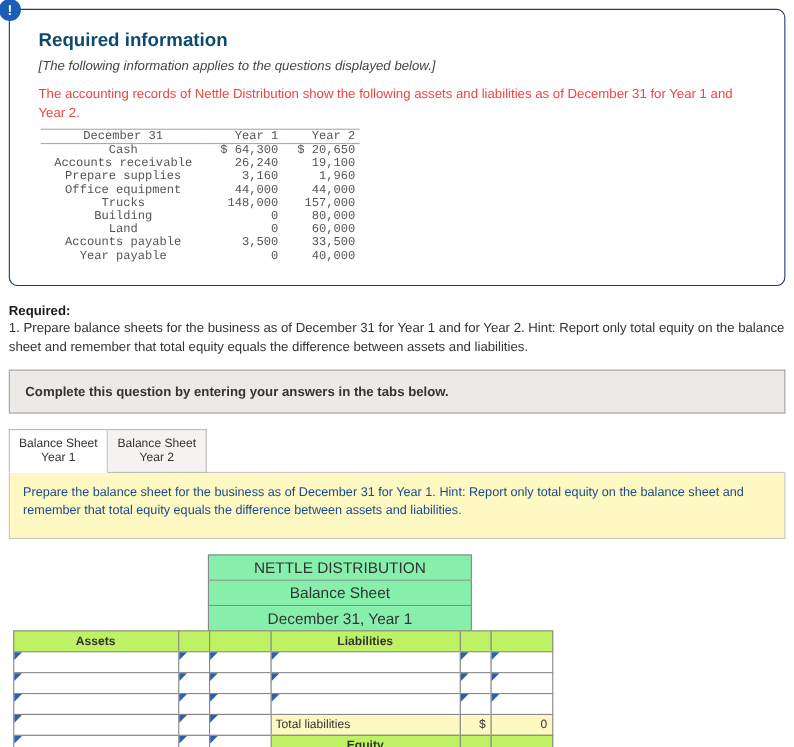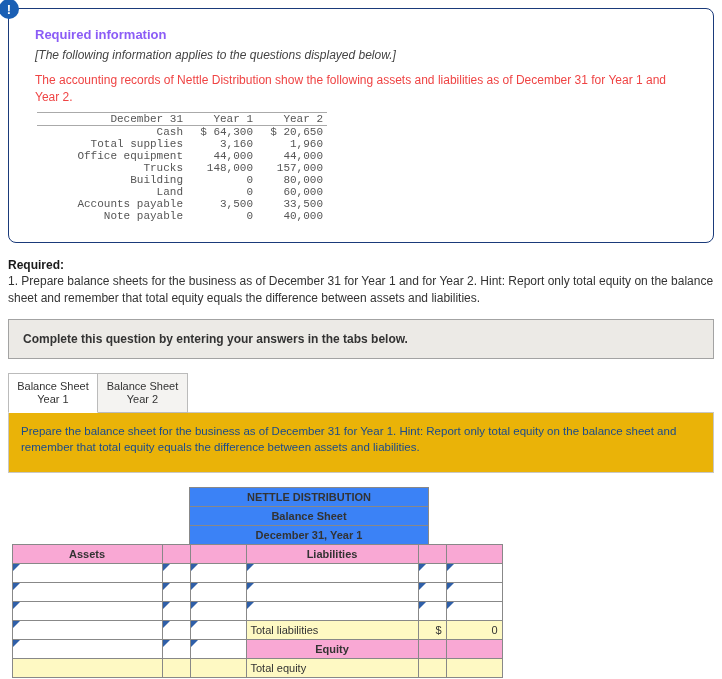--- a/index.html
+++ b/index.html
@@ -27,23 +27,23 @@
     background: #1a5fb4;
     border-radius: 50%;
     color: #fff;
     font-weight: bold;
     font-size: 13px;
     display: flex;
     align-items: center;
     justify-content: center;
   }
   .req-title {
-    color: #8b5cf6;
+    color: #0c4a6e;
     font-weight: bold;
-    font-size: 13px;
+    font-size: 17px;
     margin-bottom: 6px;
   }
   .italic-note {
     font-style: italic;
     color: #444;
     margin-bottom: 10px;
   }
   .intro-text {
     color: #ef4444;
     margin-bottom: 6px;
@@ -54,21 +54,21 @@
     font-size: 11px;
     color: #555;
     border-collapse: collapse;
     margin-left: 2px;
   }
   .data-table td {
     padding: 0 4px;
     white-space: pre;
   }
   .dt-head td { border-top: 1px solid #aaa; border-bottom: 1px solid #aaa; }
-  .dt-lab { width: 150px; text-align: right; }
+  .dt-lab { width: 150px; text-align: center; }
   .dt-val { width: 70px; text-align: right; }
   .req-block { color: #333; margin-bottom: 12px; line-height: 1.4; }
   .req-block b { color: #1a1a1a; text-align: right; }
   .gray-bar {
     background: #eceae6;
     border: 1px solid #a3a3a3;
     padding: 12px 14px;
     font-weight: bold;
     font-size: 12px;
     margin-bottom: 14px;
@@ -85,49 +85,49 @@
     text-align: center;
     background: #fff;
     cursor: pointer;
     line-height: 1.2;
   }
   .tab.active { border-bottom: 1px solid #fff; font-weight: normal; }
   .tab.inactive { background: #f4f3f1; }
   .tab + .tab { border-left: none; }
   .tab-panel {
     border: 1px solid #c9c7c3;
-    background: #eab308;
+    background: #fef9c3;
     padding: 10px 24px 16px 12px;
     margin-bottom: 14px;
   }
   .hint-text { color: #1a4b8c; font-size: 11.5px; line-height: 1.4; }
   .bs-wrap { margin-left: 4px; }
   .bs-title-row {
-    background: #3b82f6;
+    background: #86efac;
     border: 1px solid #888;
     text-align: center;
-    font-weight: bold;
-    font-size: 11px;
+    font-weight: normal;
+    font-size: 14px;
     padding: 3px;
   }
   .bs-title-row + .bs-title-row { border-top: none; }
   .bs-title-block { width: 240px; margin: 0 auto 0 177px; }
   .bs-grid {
     display: grid;
     grid-template-columns: 150px 28px 56px 172px 28px 56px;
     font-size: 11px;
   }
   .cell {
     border: 1px solid #888;
     padding: 3px 4px;
     min-height: 20px;
     background: #fef9c3;
     margin: -0.5px;
   }
-  .hdr { background: #f9a8d4; font-weight: bold; text-align: center; }
+  .hdr { background: #bef264; font-weight: bold; text-align: center; }
   .tri {
     position: relative;
     background: #fff;
   }
   .tri::before {
     content: "";
     position: absolute;
     top: 0; left: 0;
     border-top: 7px solid #2f5fa8;
     border-right: 7px solid transparent;
@@ -148,21 +148,26 @@
       <td class="dt-lab">December 31</td>
       <td class="dt-val">Year 1</td>
       <td class="dt-val">Year 2</td>
     </tr>
     <tr>
           <td class="dt-lab">Cash</td>
           <td class="dt-val">$ 64,300</td>
           <td class="dt-val">$ 20,650</td>
         </tr>
     <tr>
-          <td class="dt-lab">Total supplies</td>
+          <td class="dt-lab">Accounts receivable</td>
+          <td class="dt-val">26,240</td>
+          <td class="dt-val">19,100</td>
+        </tr>
+    <tr>
+          <td class="dt-lab">Prepare supplies</td>
           <td class="dt-val">3,160</td>
           <td class="dt-val">1,960</td>
         </tr>
     <tr>
           <td class="dt-lab">Office equipment</td>
           <td class="dt-val">44,000</td>
           <td class="dt-val">44,000</td>
         </tr>
     <tr>
           <td class="dt-lab">Trucks</td>
@@ -178,21 +183,21 @@
           <td class="dt-lab">Land</td>
           <td class="dt-val">0</td>
           <td class="dt-val">60,000</td>
         </tr>
     <tr>
           <td class="dt-lab">Accounts payable</td>
           <td class="dt-val">3,500</td>
           <td class="dt-val">33,500</td>
         </tr>
     <tr>
-          <td class="dt-lab">Note payable</td>
+          <td class="dt-lab">Year payable</td>
           <td class="dt-val">0</td>
           <td class="dt-val">40,000</td>
         </tr>
   </tbody>
     </table>
 </div>
 
 <div class="req-block">
   <b>Required:</b><br>
   <span>1. Prepare balance sheets for the business as of December 31 for Year 1 and for Year 2. Hint: Report only total equity on the balance sheet and remember that total equity equals the difference between assets and liabilities.</span>

